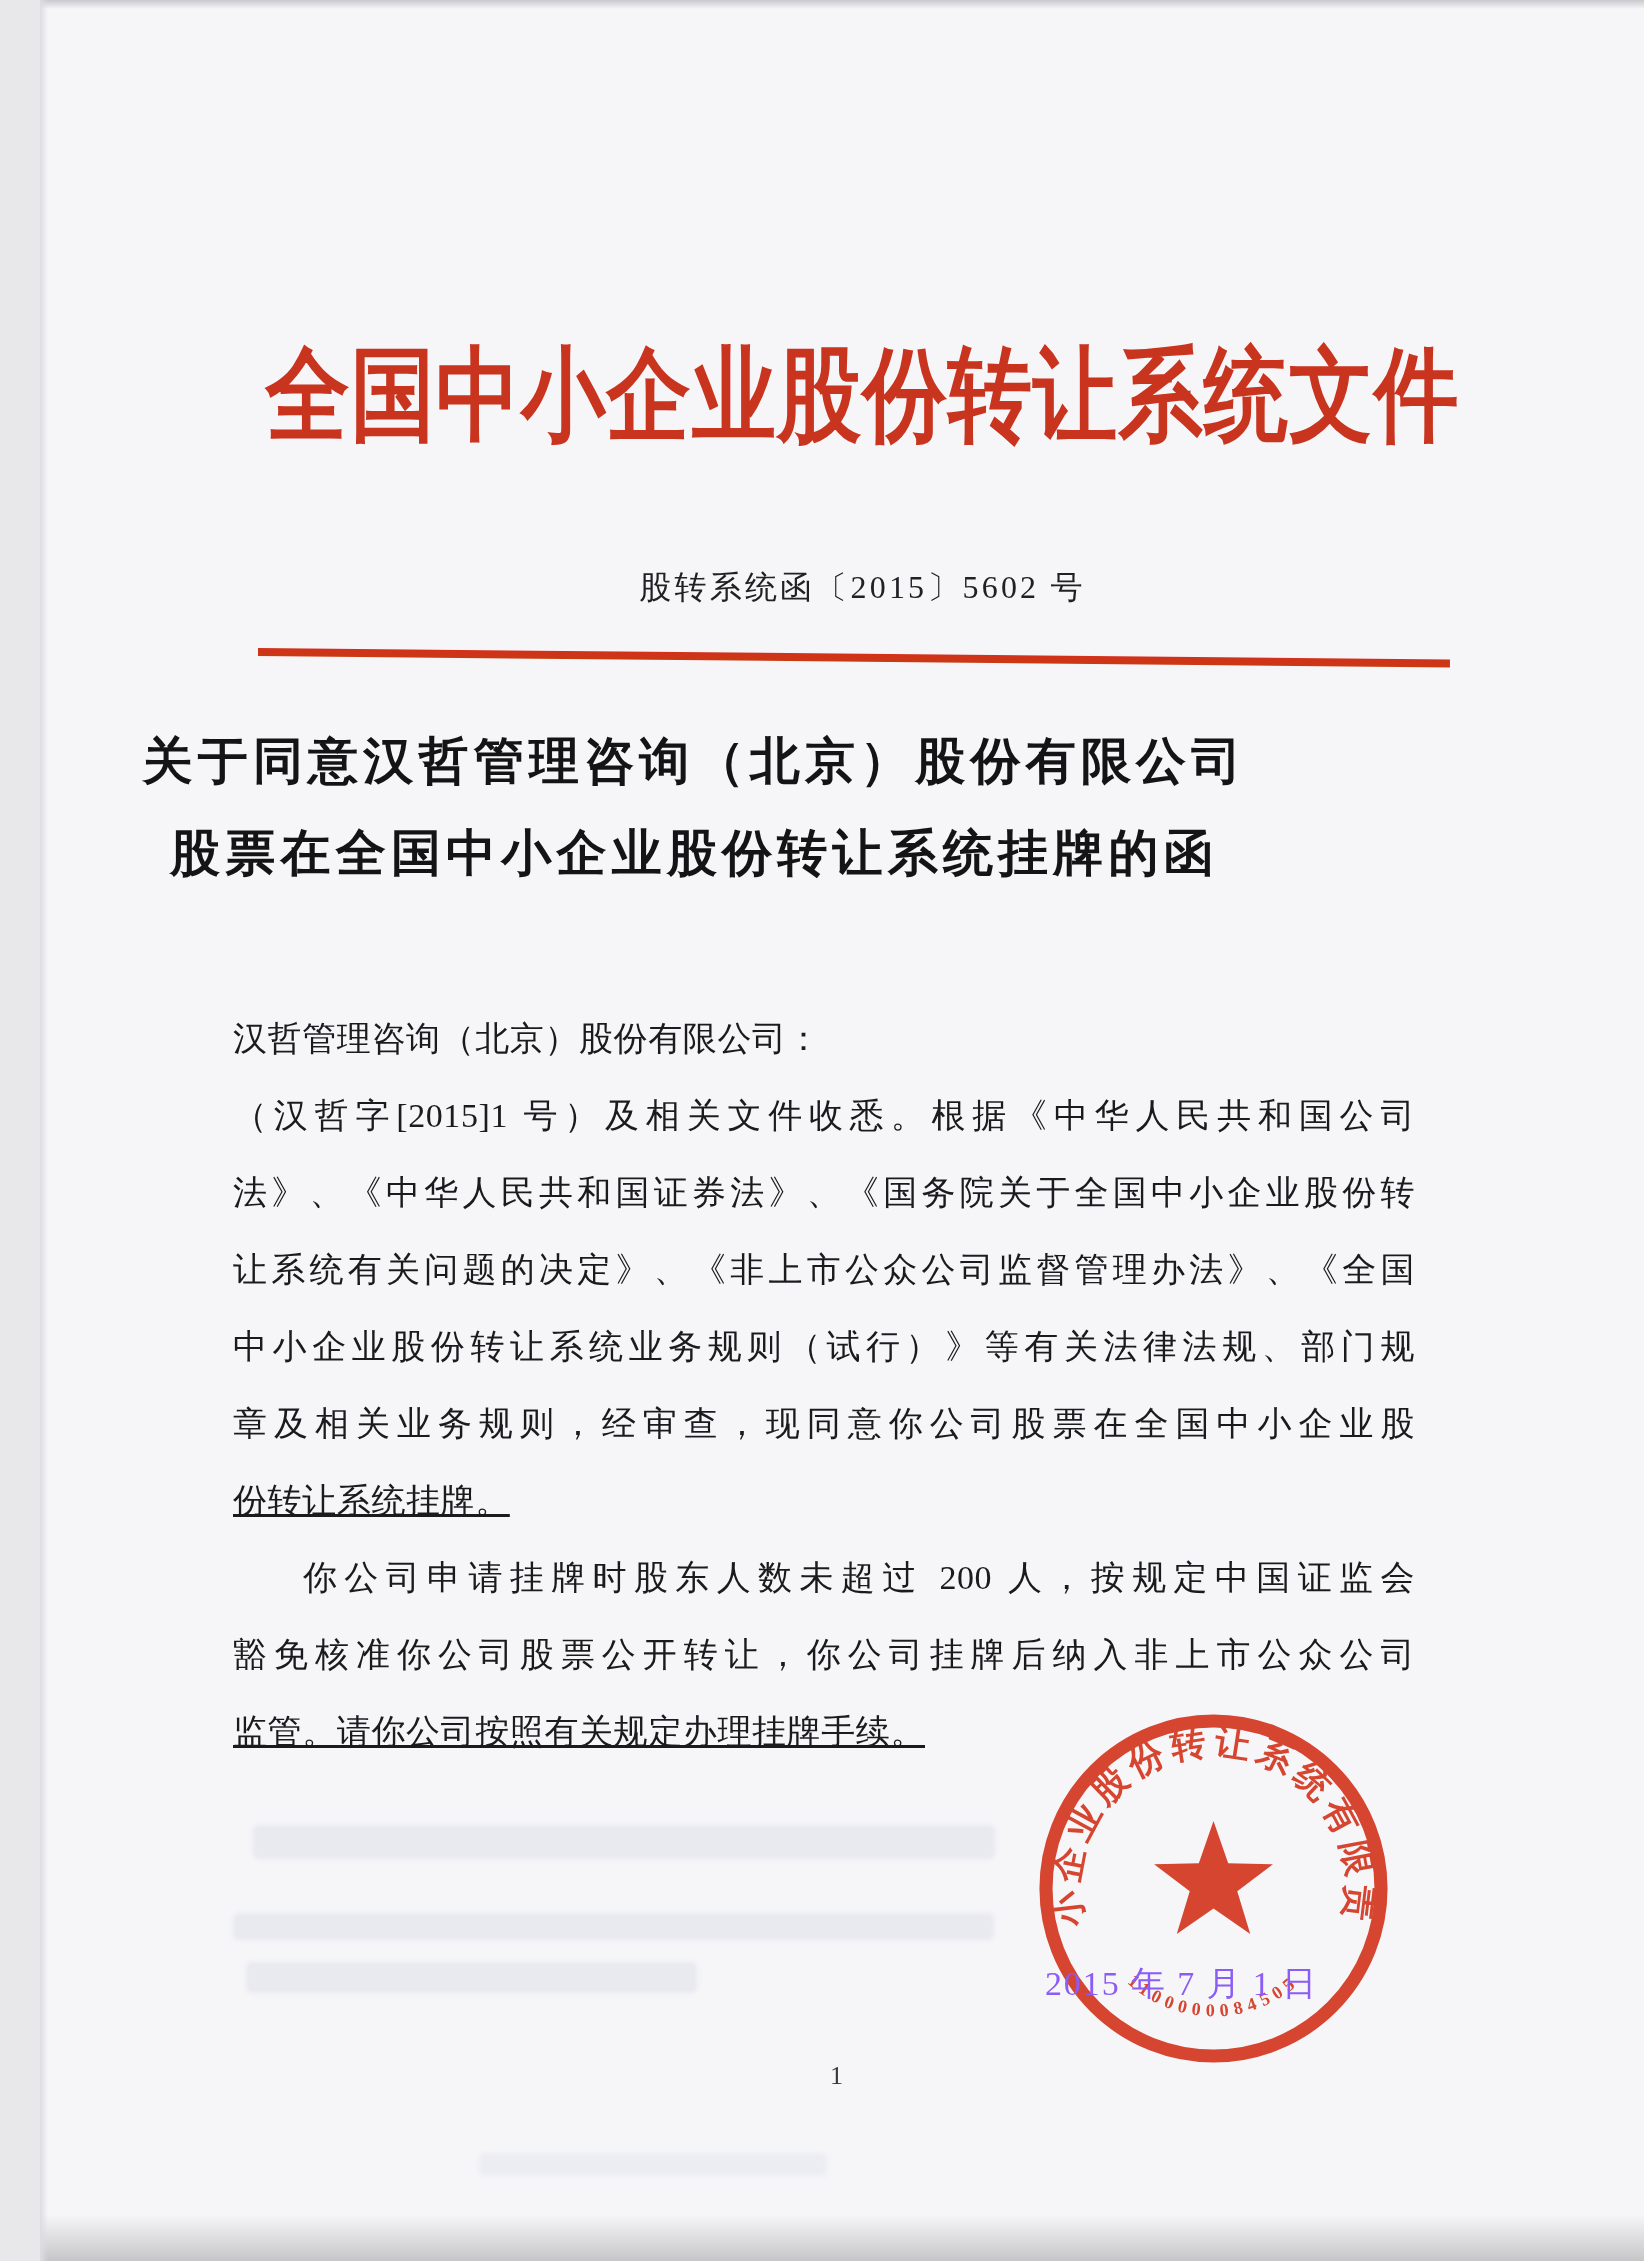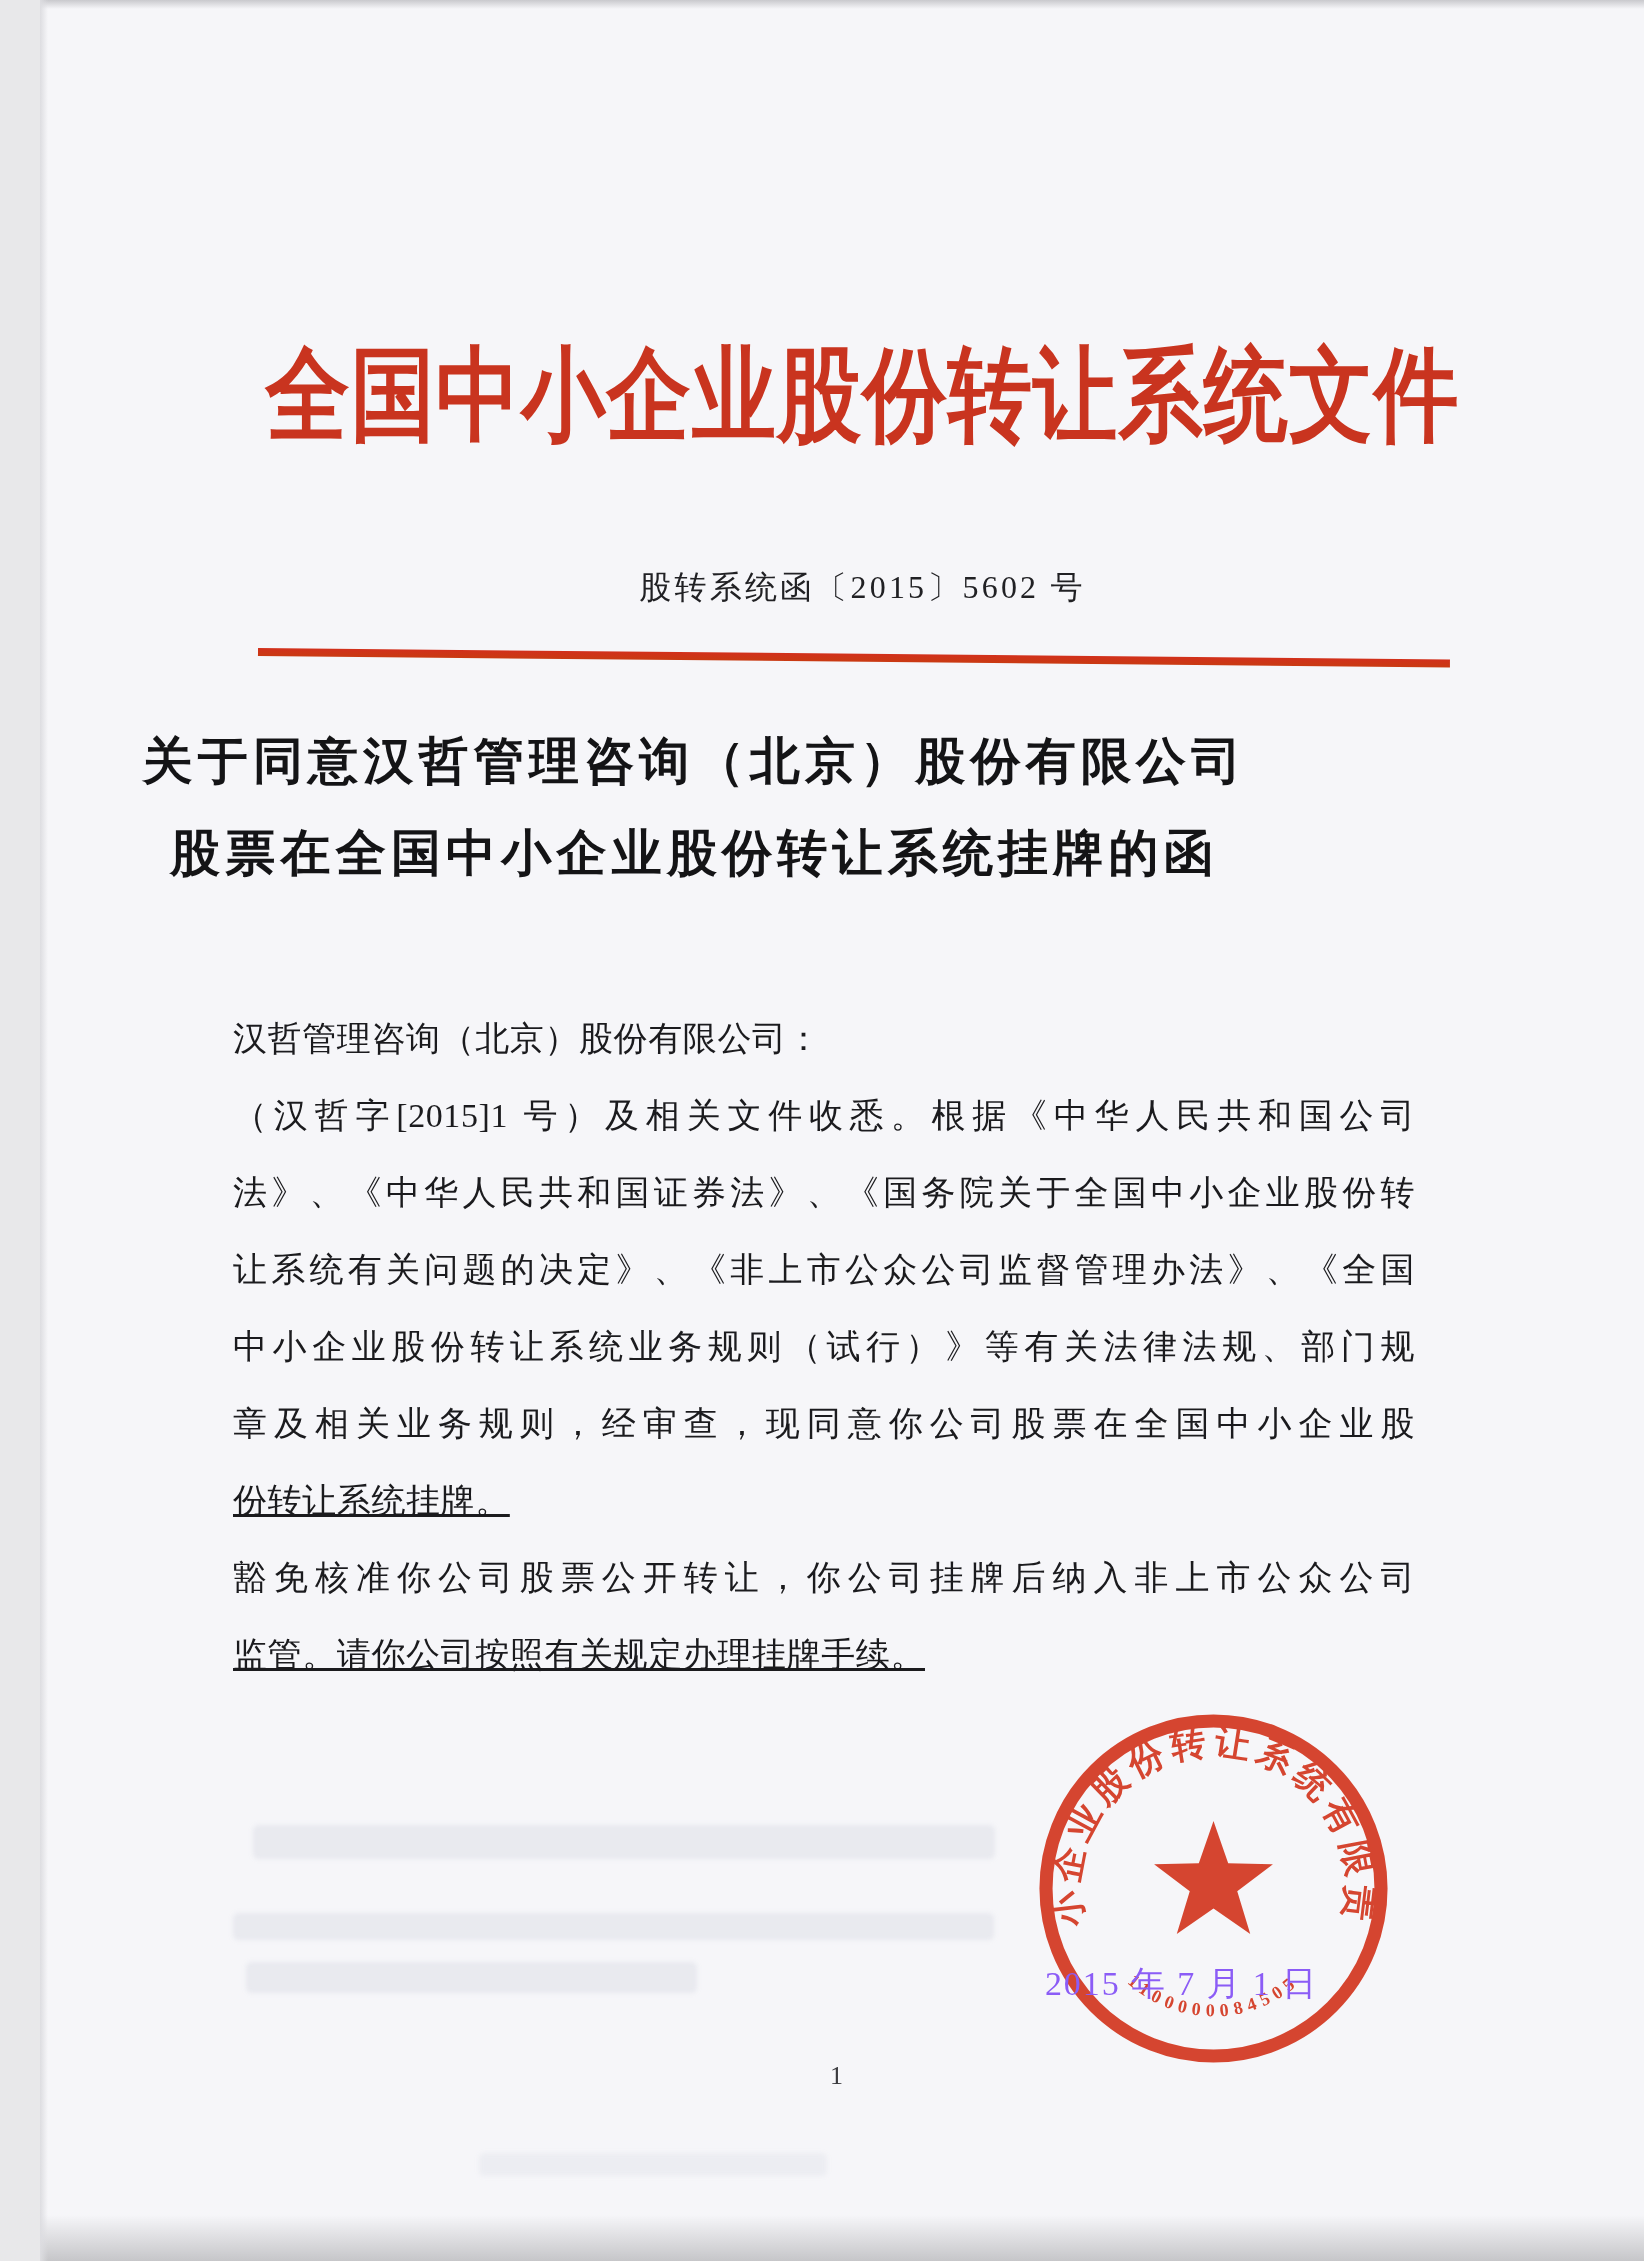--- a/index.html
+++ b/index.html
@@ -79,20 +79,21 @@
   </div>
 
   <div class="body-block">
     <div class="bl salutation">汉哲管理咨询（北京）股份有限公司：</div>
     <div class="bl">（汉哲字[2015]1 号）及相关文件收悉。根据《中华人民共和国公司</div>
     <div class="bl">法》、《中华人民共和国证券法》、《国务院关于全国中小企业股份转</div>
     <div class="bl">让系统有关问题的决定》、《非上市公众公司监督管理办法》、《全国</div>
     <div class="bl">中小企业股份转让系统业务规则（试行）》等有关法律法规、部门规</div>
     <div class="bl">章及相关业务规则，经审查，现同意你公司股票在全国中小企业股</div>
     <div class="bl nojust">份转让系统挂牌。</div>
+    <div class="bl indent">你公司申请挂牌时股东人数未超过 200 人，按规定中国证监会</div>
     <div class="bl">豁免核准你公司股票公开转让，你公司挂牌后纳入非上市公众公司</div>
     <div class="bl nojust">监管。请你公司按照有关规定办理挂牌手续。</div>
   </div>
 
   <div class="smudge s1"></div>
   <div class="smudge s2"></div>
   <div class="smudge s3"></div>
   <div class="smudge s4"></div>
 
   <div class="seal-wrap">

